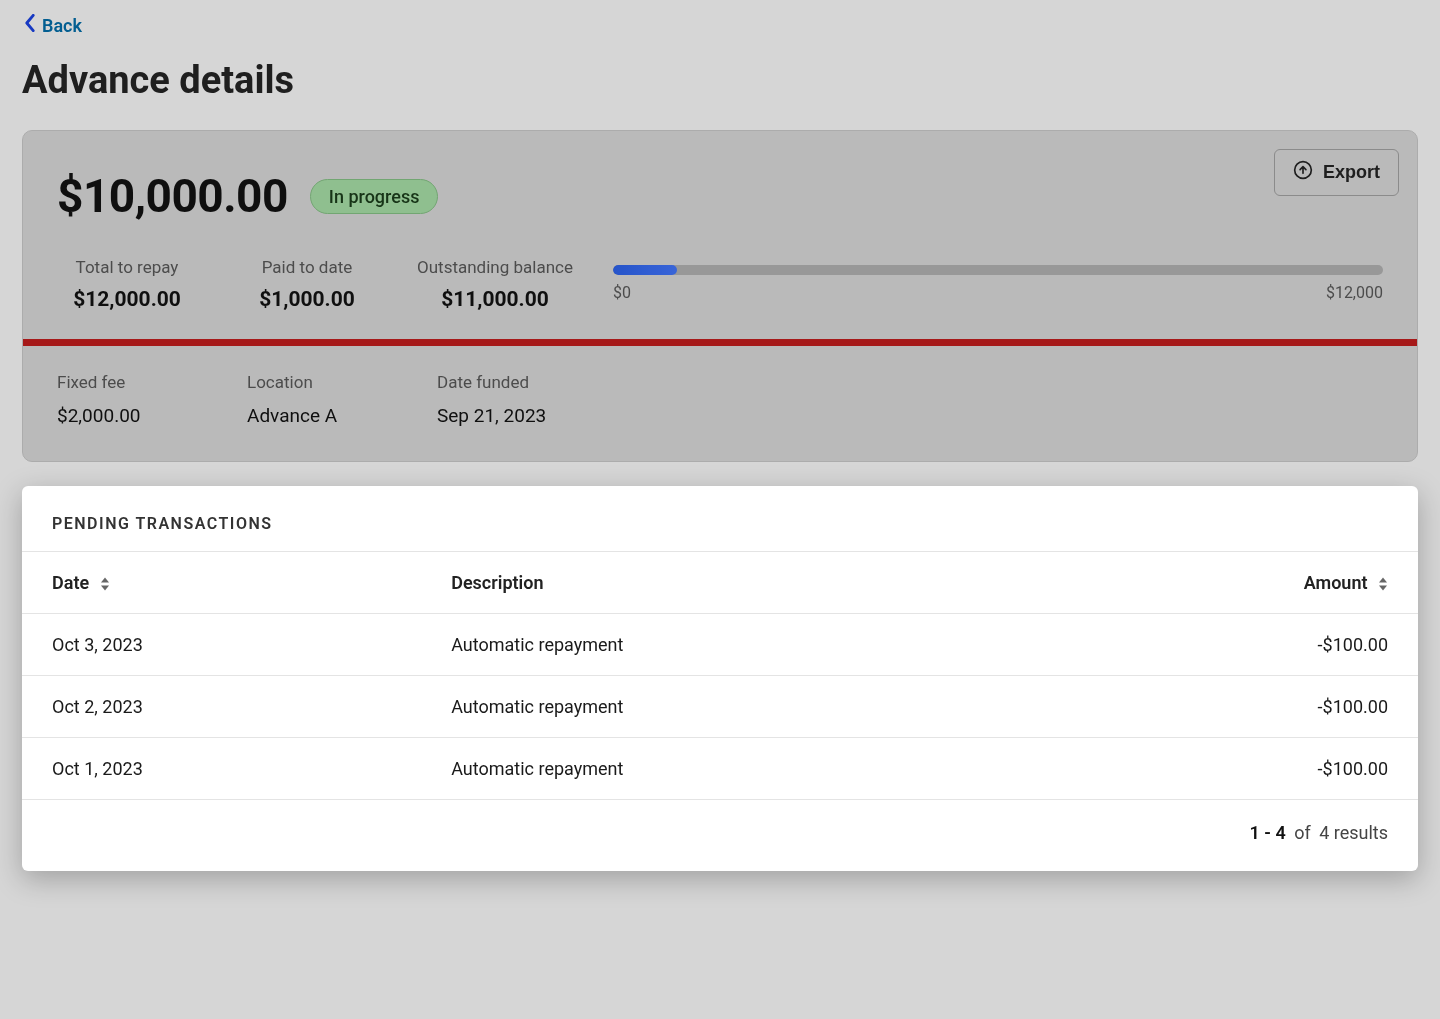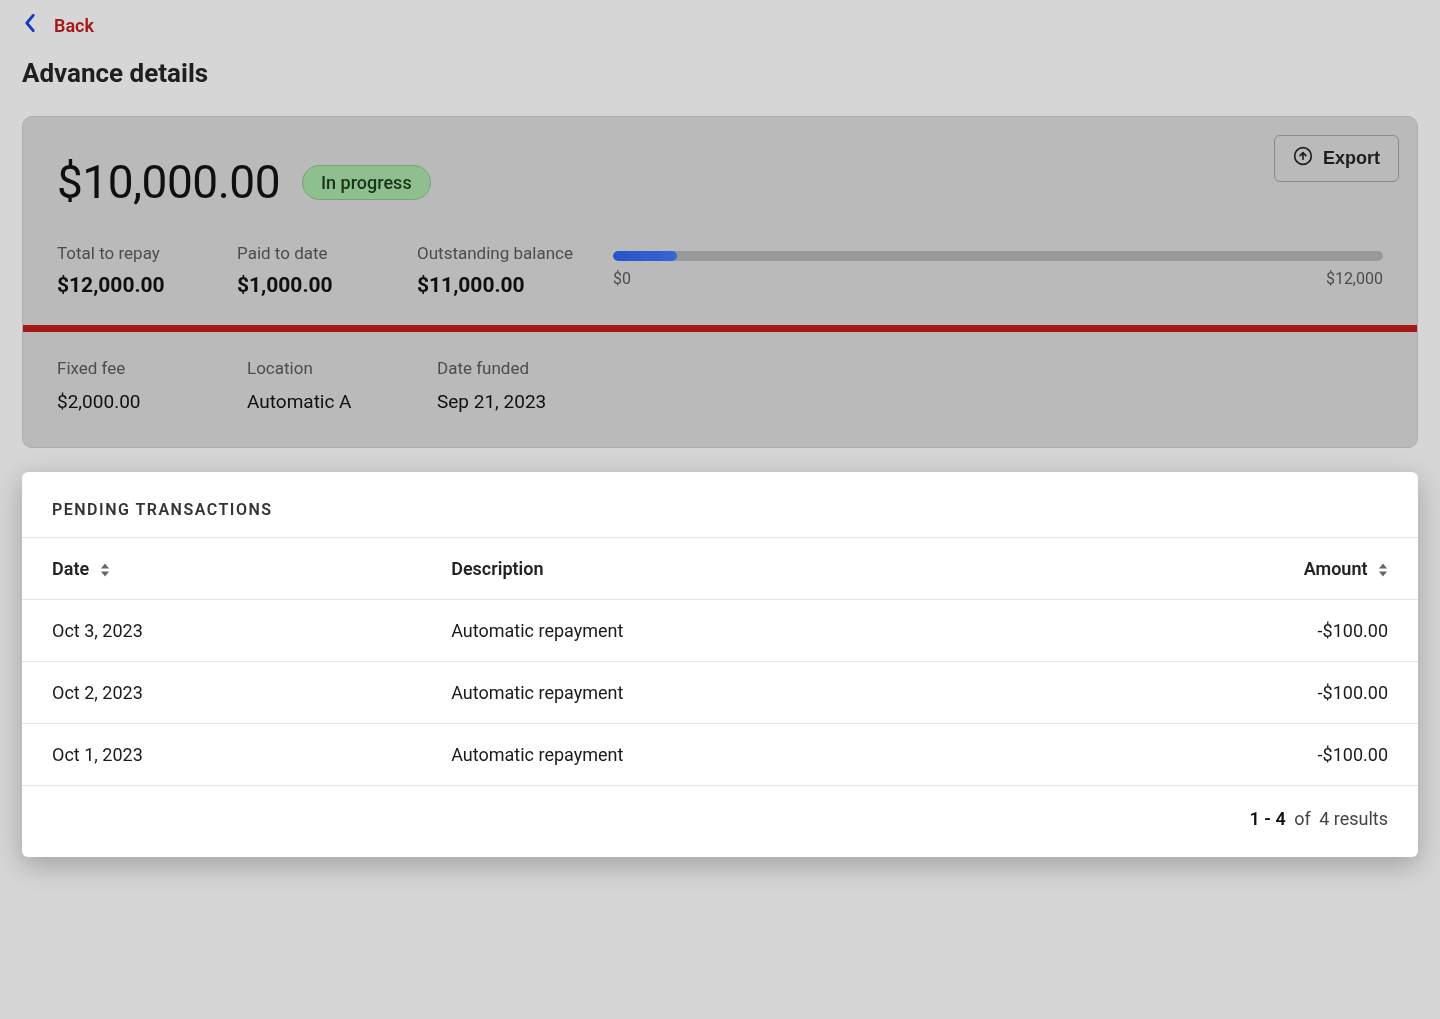--- a/index.html
+++ b/index.html
@@ -11,30 +11,30 @@
     height: 1019px;
     overflow: hidden;
     position: relative;
   }
   .page {
     padding: 10px 22px 0 22px;
   }
   .back-link {
     display: inline-flex;
     align-items: center;
-    gap: 18px;
-    color: #b91c1c;
+    gap: 6px;
+    color: #0369a1;
     font-size: 18px;
     font-weight: 600;
     cursor: pointer;
     padding: 4px 2px;
   }
   .back-link svg { width: 12px; height: 18px; }
   h1.page-title {
-    font-size: 26px;
+    font-size: 38px;
     font-weight: 700;
     color: #222;
     margin-top: 18px;
     margin-bottom: 28px;
   }
   .card {
     background: #cfcfcf;
     border: 1px solid #bfbfbf;
     border-radius: 10px;
     padding: 0;
@@ -58,36 +58,37 @@
     color: #222;
     display: inline-flex;
     align-items: center;
     gap: 10px;
     cursor: pointer;
   }
   .export-btn svg { width: 20px; height: 20px; }
 
   .label-sm { font-size: 17px; color: #555; }
   .amount-row { display: flex; align-items: center; gap: 22px; margin-top: 8px; }
-  .big-amount { font-size: 46px; font-weight: 400; color: #111; letter-spacing: -0.5px; }
+  .big-amount { font-size: 46px; font-weight: 700; color: #111; letter-spacing: -0.5px; }
   .pill {
     background: #9fd49f;
     border: 1px solid #7fb87f;
     color: #1a3a1a;
     border-radius: 999px;
     padding: 6px 18px;
     font-size: 18px;
     font-weight: 500;
   }
 
   .stats-row {
     display: flex;
     align-items: flex-start;
     margin-top: 34px;
     gap: 40px;
+    text-align: center;
   }
   .stat { min-width: 140px; }
   .stat-label { font-size: 17px; color: #555; }
   .stat-value { font-size: 21px; font-weight: 700; color: #111; margin-top: 10px; }
 
   .progress-wrap {
     flex: 1;
     padding-top: 8px;
   }
   .progress-bar {
@@ -237,21 +238,21 @@
         </div>
       </div>
 
       <div class="card-bottom">
         <div class="meta">
           <div class="meta-label">Fixed fee</div>
           <div class="meta-value">$2,000.00</div>
         </div>
         <div class="meta">
           <div class="meta-label">Location</div>
-          <div class="meta-value">Automatic A</div>
+          <div class="meta-value">Advance A</div>
         </div>
         <div class="meta">
           <div class="meta-label">Date funded</div>
           <div class="meta-value">Sep 21, 2023</div>
         </div>
       </div>
     </div>
   </div>
 
   <div class="panel">

